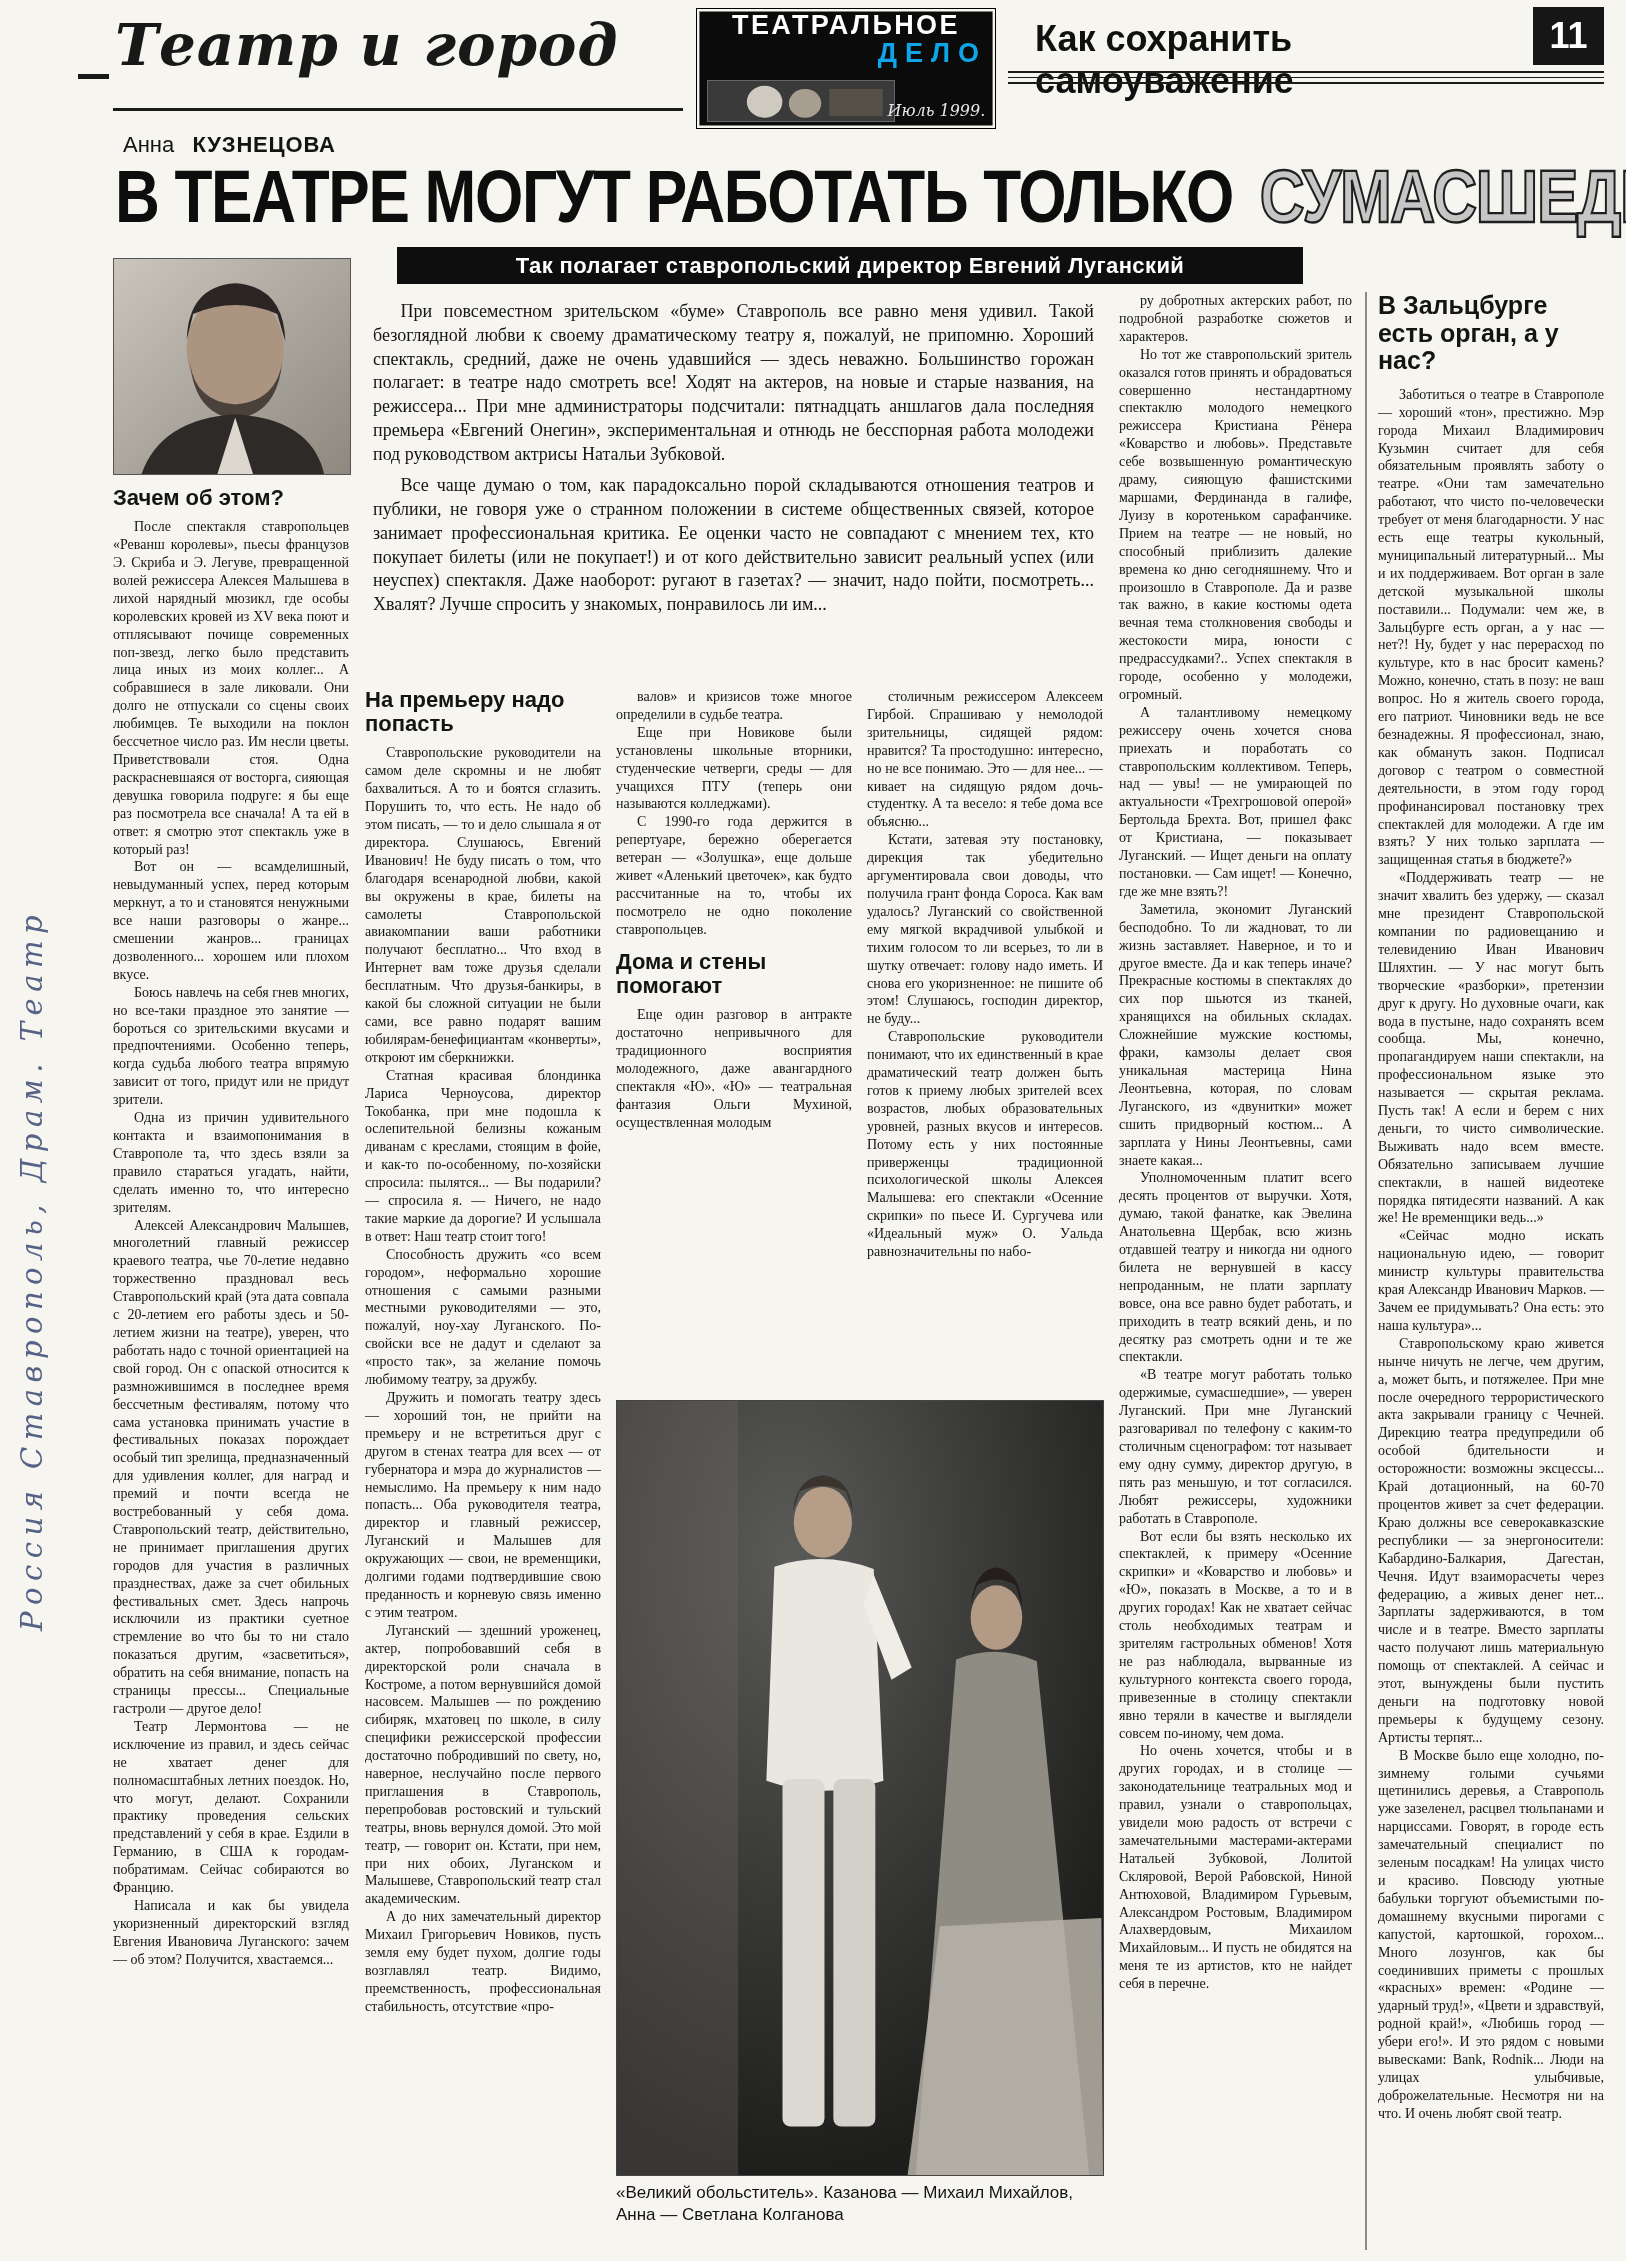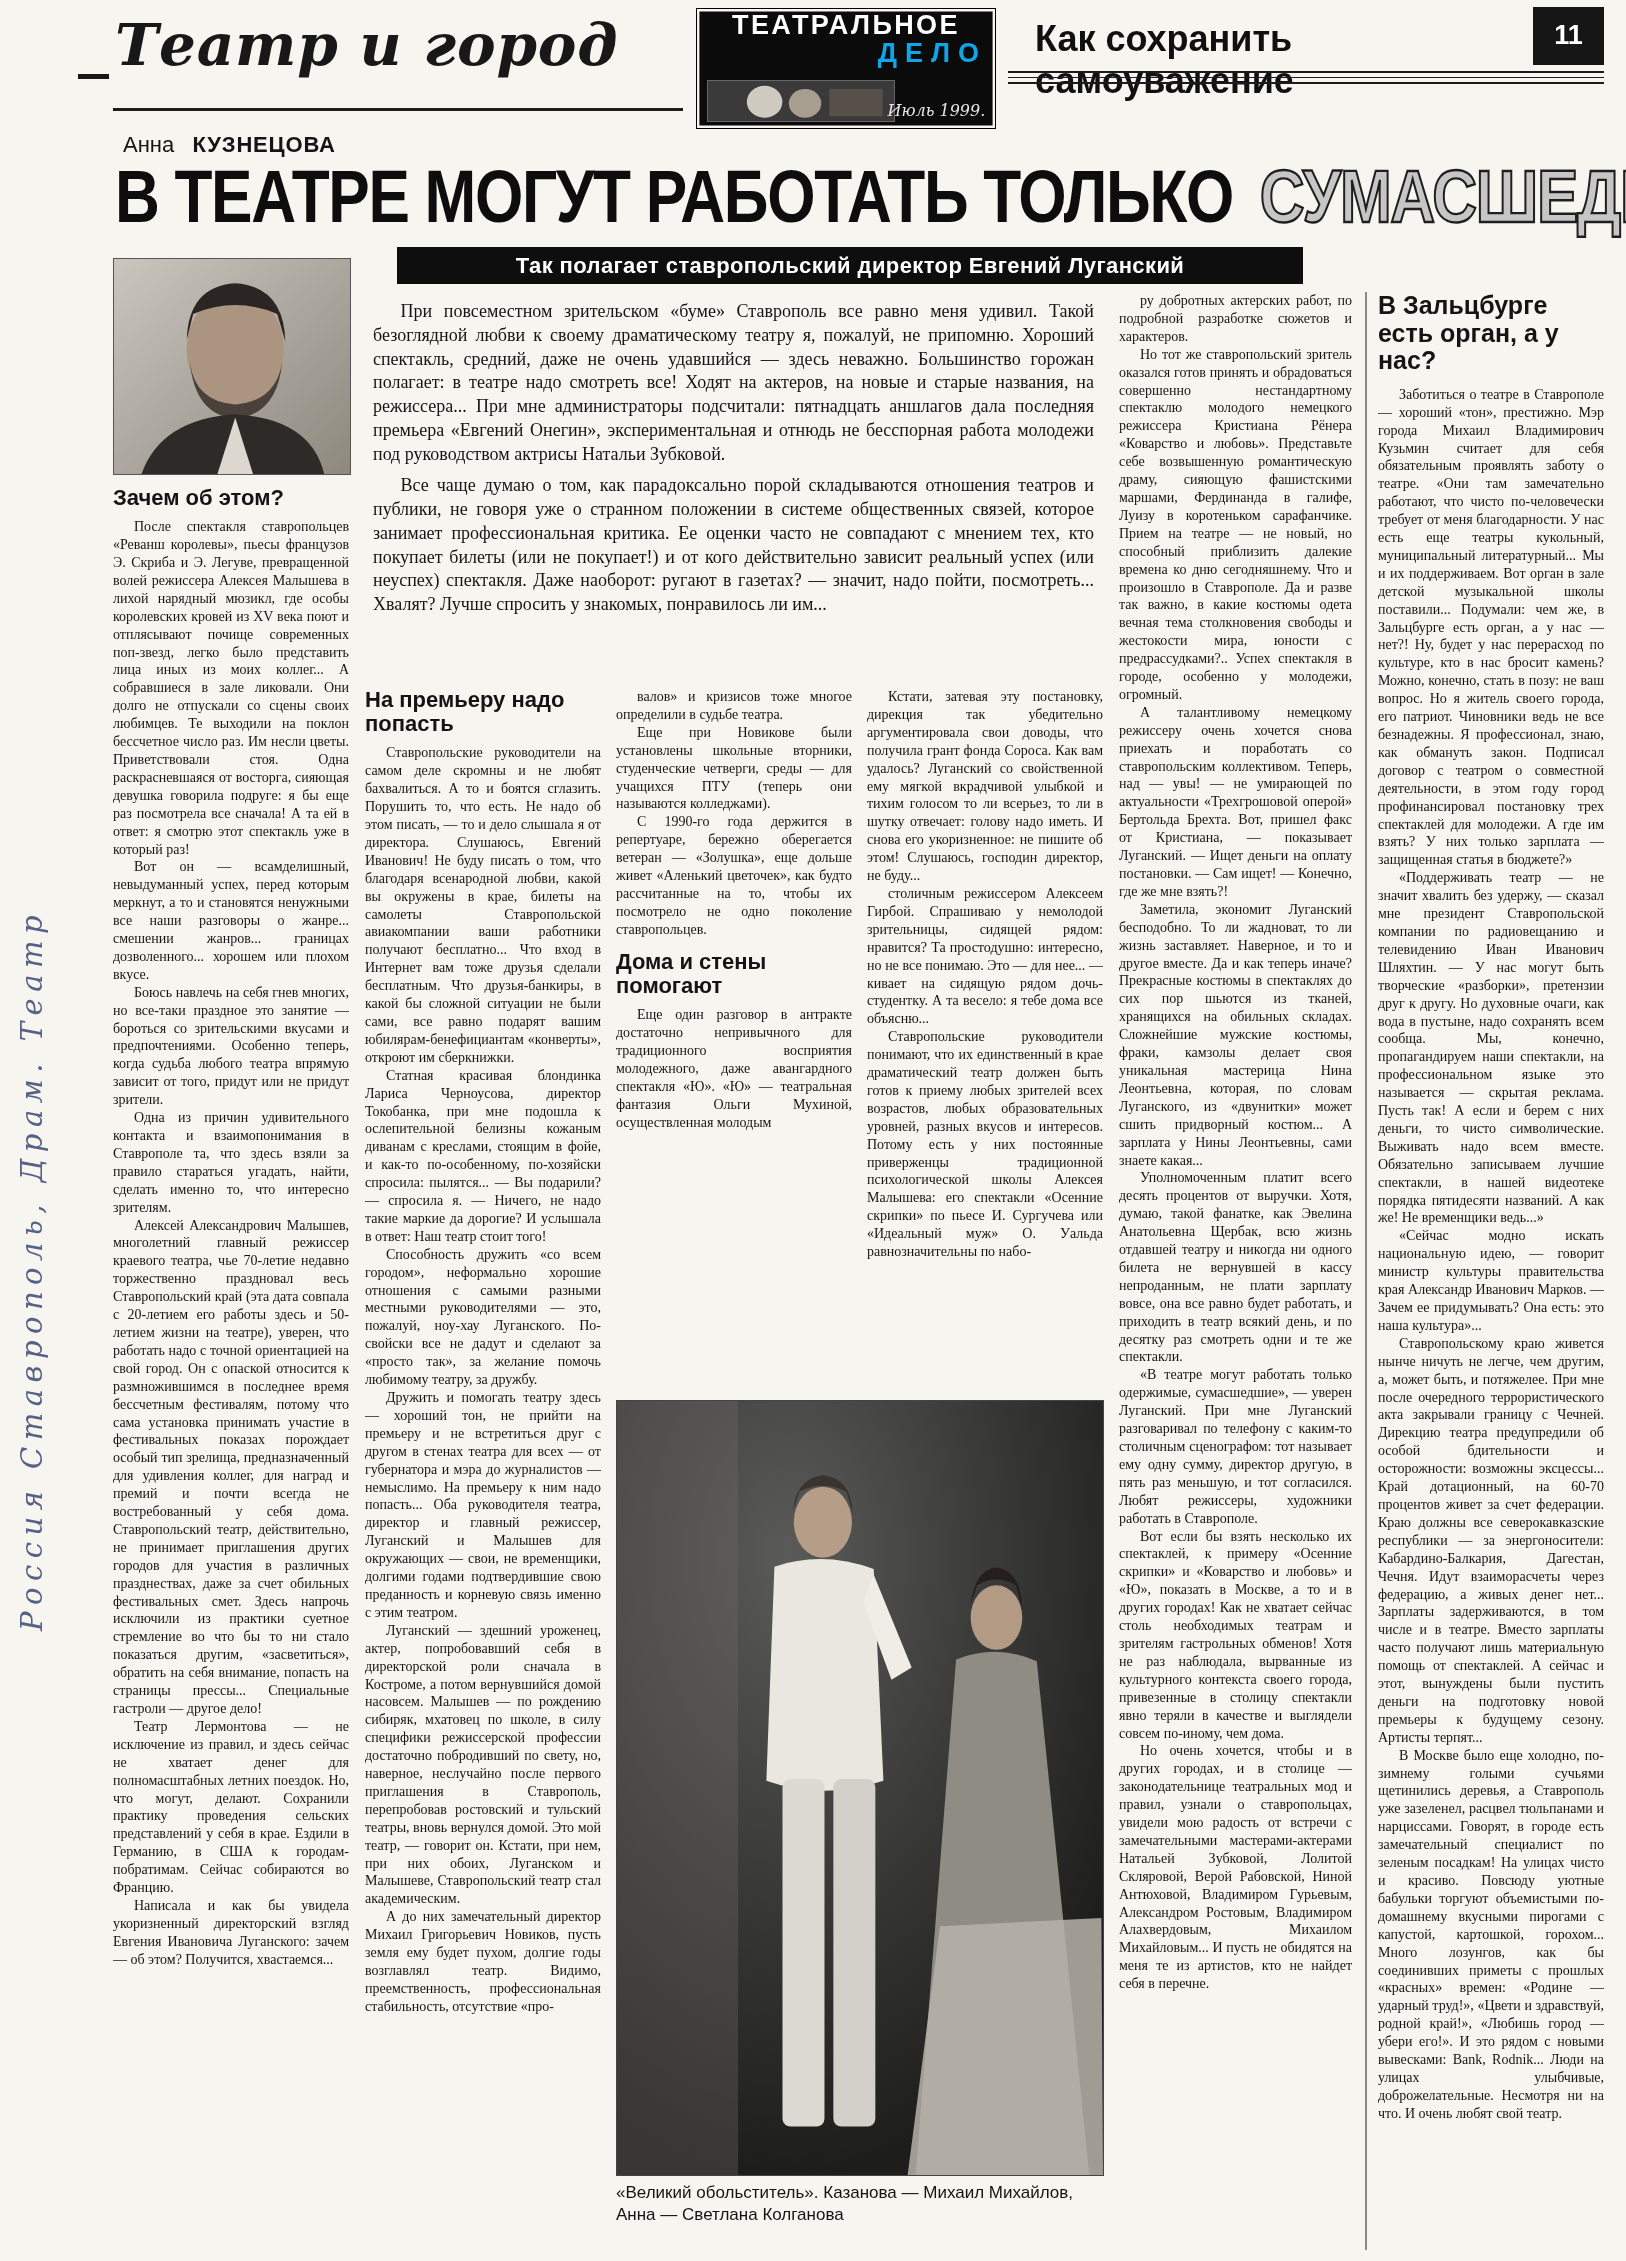--- a/index.html
+++ b/index.html
@@ -17,21 +17,21 @@
   .logo-l2{font-family:"Liberation Sans",sans-serif;font-weight:700;font-size:27px;color:#0ea5e9;
            text-align:right;letter-spacing:8px;line-height:1.05;}
   .logo-strip{position:absolute;left:9.7px;bottom:6.5px;width:186px;height:40px;border:0.8px solid #666;}
   .logo-date{position:absolute;right:9.7px;bottom:8px;font-style:italic;font-size:16px;color:#e8e8e8;
              font-family:"DejaVu Serif",serif;}
   .slogan{position:absolute;left:1035px;top:18px;width:485px;font-family:"Liberation Sans",sans-serif;
           font-weight:600;font-size:36px;color:#101010;}
   .rule-band{position:absolute;left:1008px;top:71px;width:596px;height:16px;
              background:repeating-linear-gradient(#1b1b1b 0 1.6px,transparent 1.6px 5.7px);}
   .pagenum{position:absolute;left:1533px;top:6.5px;width:71px;height:58px;background:#161616;color:#fff;
-           font-family:"Liberation Sans",sans-serif;font-weight:800;font-size:27px;
+           font-family:"Liberation Sans",sans-serif;font-weight:800;font-size:36px;
            display:flex;align-items:center;justify-content:center;}
   
   .byline{position:absolute;left:123px;top:132px;font-size:22px;font-family:"Liberation Sans",sans-serif;}
   .byline .last{font-weight:800;letter-spacing:0.8px;}
   .headline{position:absolute;left:115px;top:160px;width:1777px;white-space:nowrap;
             font-family:"Liberation Sans",sans-serif;font-weight:800;font-size:74px;line-height:1;
             letter-spacing:-1.6px;transform:scaleX(.84);transform-origin:left center;color:#0d0d0d;}
   .headline .hl2{color:#c6c6c6;-webkit-text-stroke:2.4px #1f1f1f;margin-left:13px;}
   .subhead-bar{position:absolute;left:397px;top:247px;width:906px;height:37px;background:#0e0e0e;
                color:#fff;font-family:"Liberation Sans",sans-serif;font-weight:700;font-size:22px;
@@ -160,22 +160,22 @@
         <p>С 1990-го года держится в репертуаре, бережно оберегается ветеран — «Золушка», еще дольше живет «Аленький цветочек», как будто рассчитанные на то, чтобы их посмотрело не одно поколение ставропольцев.</p>
       </div>
     <h3 class="sec-h mid">Дома и стены помогают</h3>
     <div>
         <p>Еще один разговор в антракте достаточно непривычного для традиционного восприятия молодежного, даже авангардного спектакля «Ю». «Ю» — театральная фантазия Ольги Мухиной, осуществленная молодым</p>
       </div>
   </div>
 
   <div class="col c4">
     <div>
+        <p>столичным режиссером Алексеем Гирбой. Спрашиваю у немолодой зрительницы, сидящей рядом: нравится? Та простодушно: интересно, но не все понимаю. Это — для нее... — кивает на сидящую рядом дочь-студентку. А та весело: я тебе дома все объясню...</p>
         <p>Кстати, затевая эту постановку, дирекция так убедительно аргументировала свои доводы, что получила грант фонда Сороса. Как вам удалось? Луганский со свойственной ему мягкой вкрадчивой улыбкой и тихим голосом то ли всерьез, то ли в шутку отвечает: голову надо иметь. И снова его укоризненное: не пишите об этом! Слушаюсь, господин директор, не буду...</p>
-        <p>столичным режиссером Алексеем Гирбой. Спрашиваю у немолодой зрительницы, сидящей рядом: нравится? Та простодушно: интересно, но не все понимаю. Это — для нее... — кивает на сидящую рядом дочь-студентку. А та весело: я тебе дома все объясню...</p>
         <p>Ставропольские руководители понимают, что их единственный в крае драматический театр должен быть готов к приему любых зрителей всех возрастов, любых образовательных уровней, разных вкусов и интересов. Потому есть у них постоянные приверженцы традиционной психологической школы Алексея Малышева: его спектакли «Осенние скрипки» по пьесе И. Сургучева или «Идеальный муж» О. Уальда равнозначительны по набо-</p>
       </div>
   </div>
 
   <div class="prod-photo">
     <svg viewBox="0 0 602 958" preserveAspectRatio="none">
       <defs>
         <radialGradient id="spot" cx="35%" cy="20%" r="80%">
           <stop offset="0" stop-color="#5a5a58"></stop>
             <stop offset="1" stop-color="#1d1d1c"></stop>

